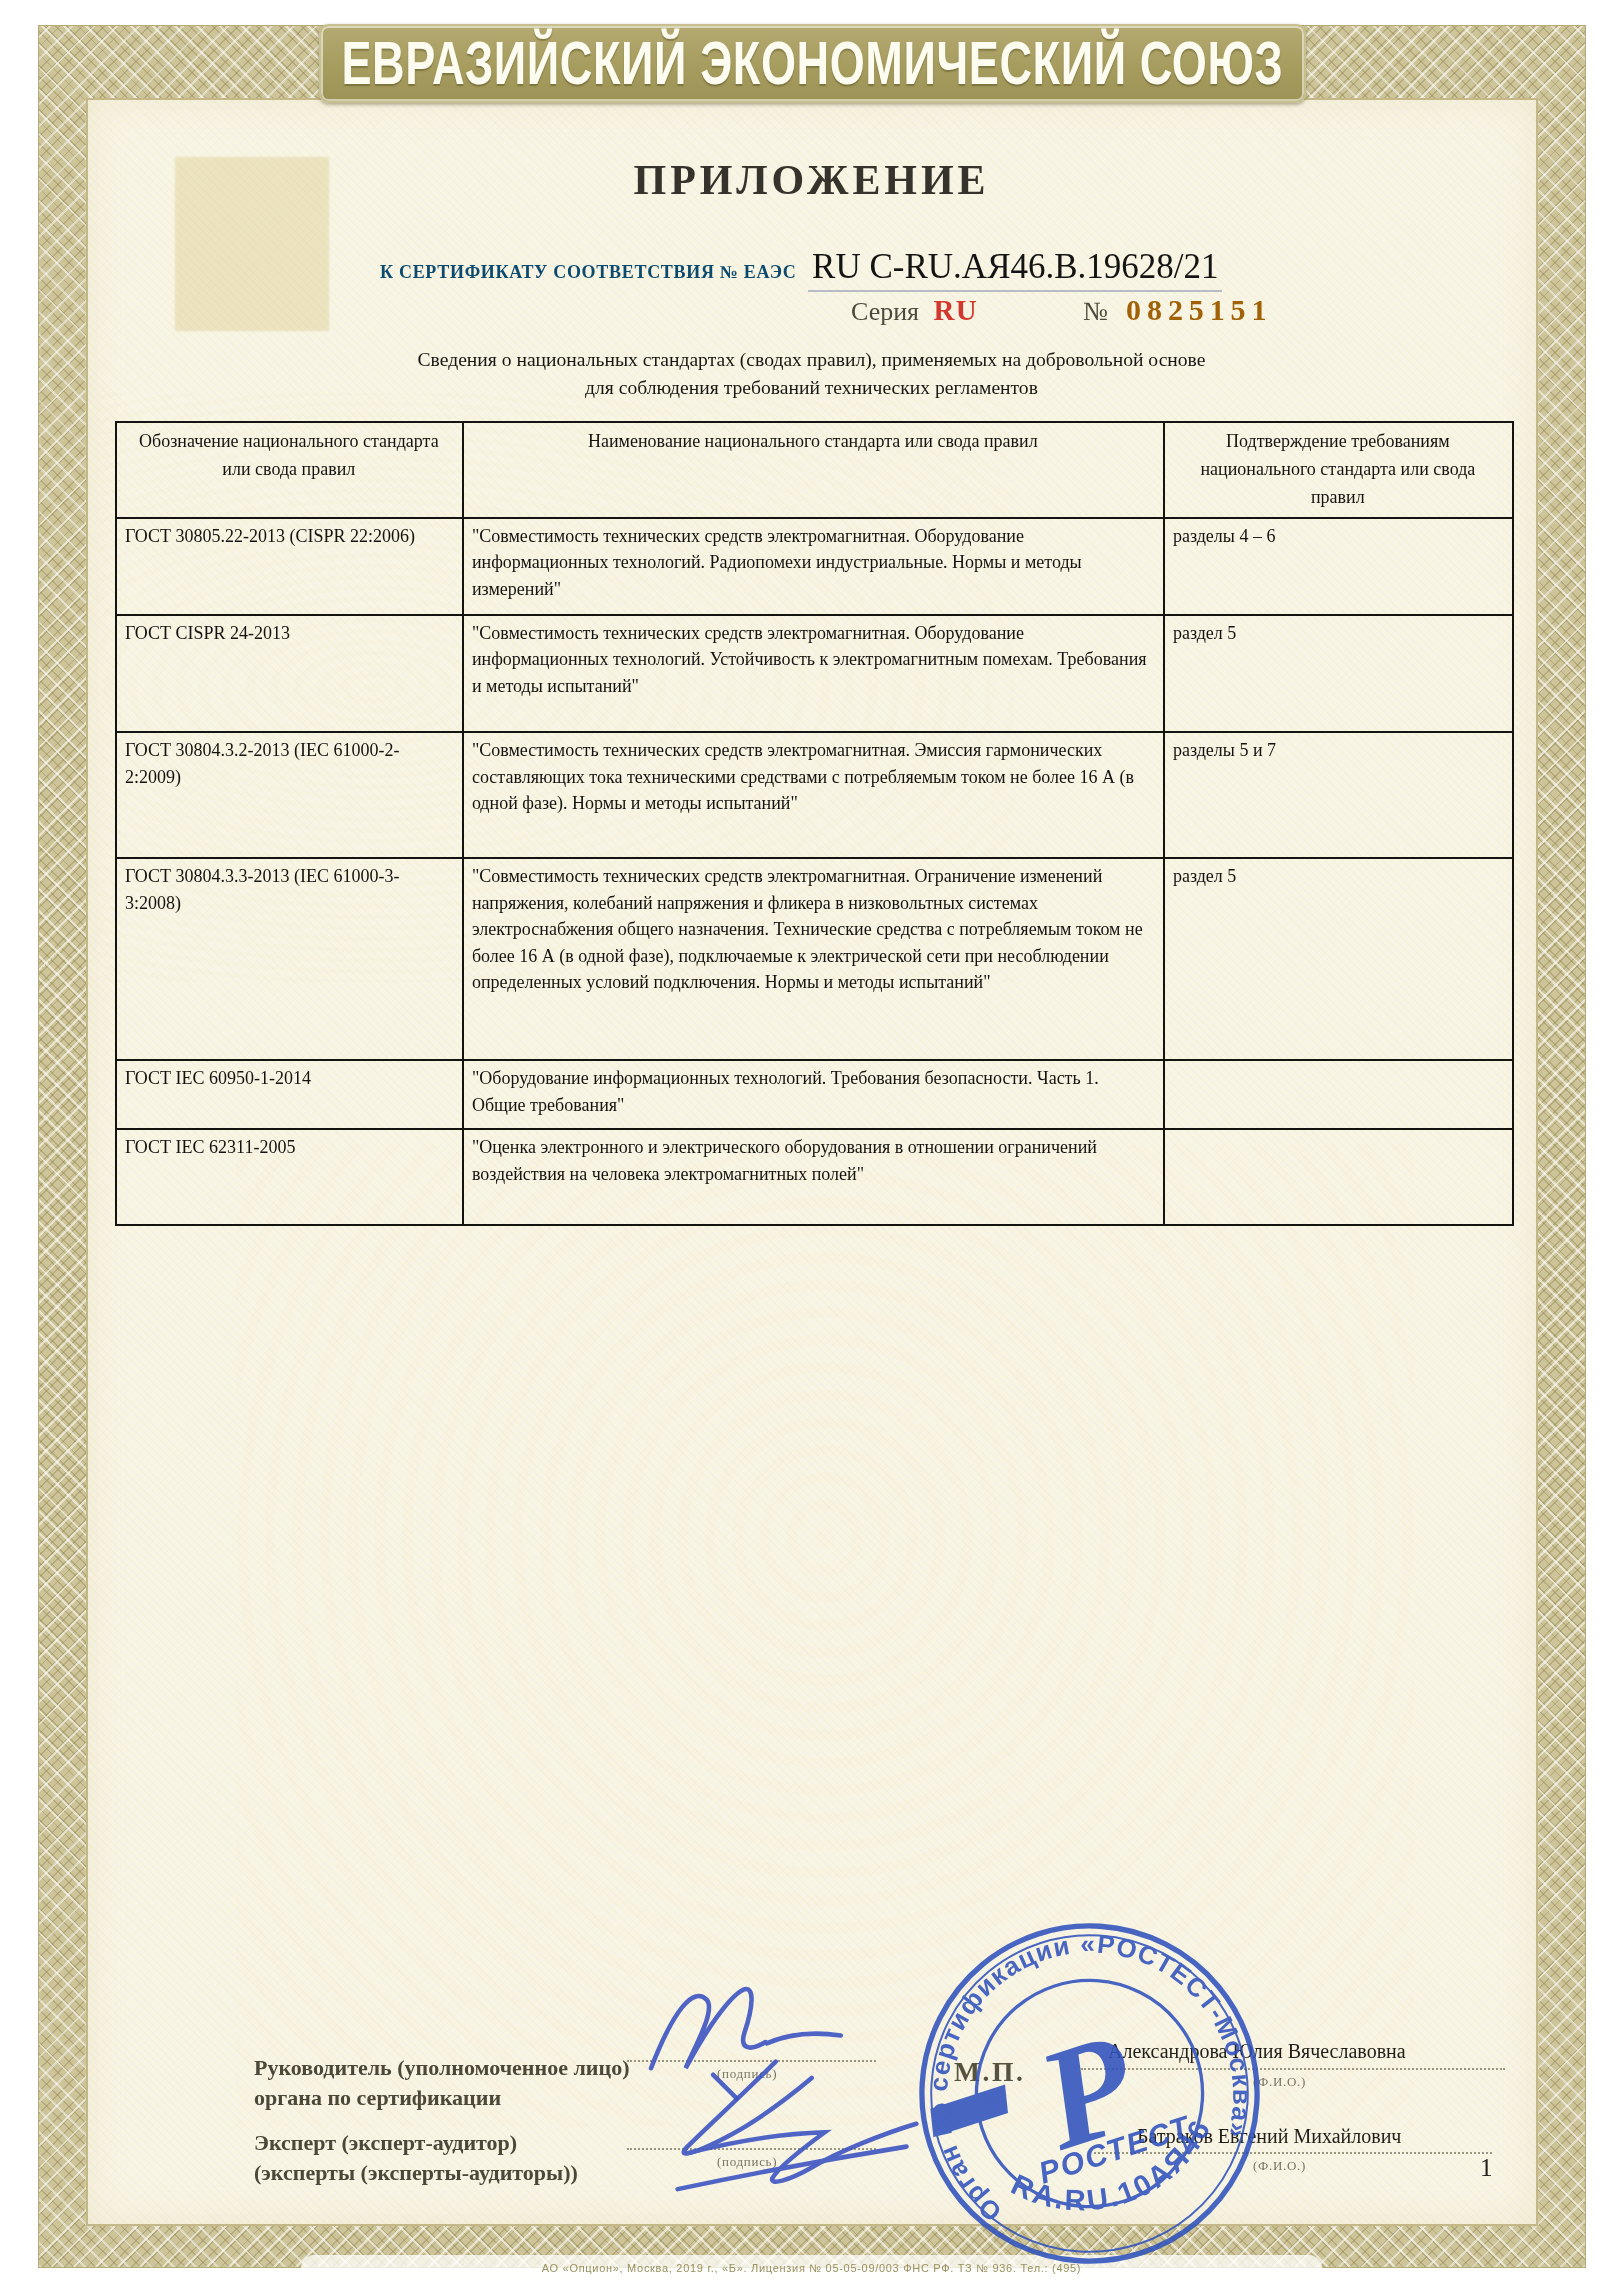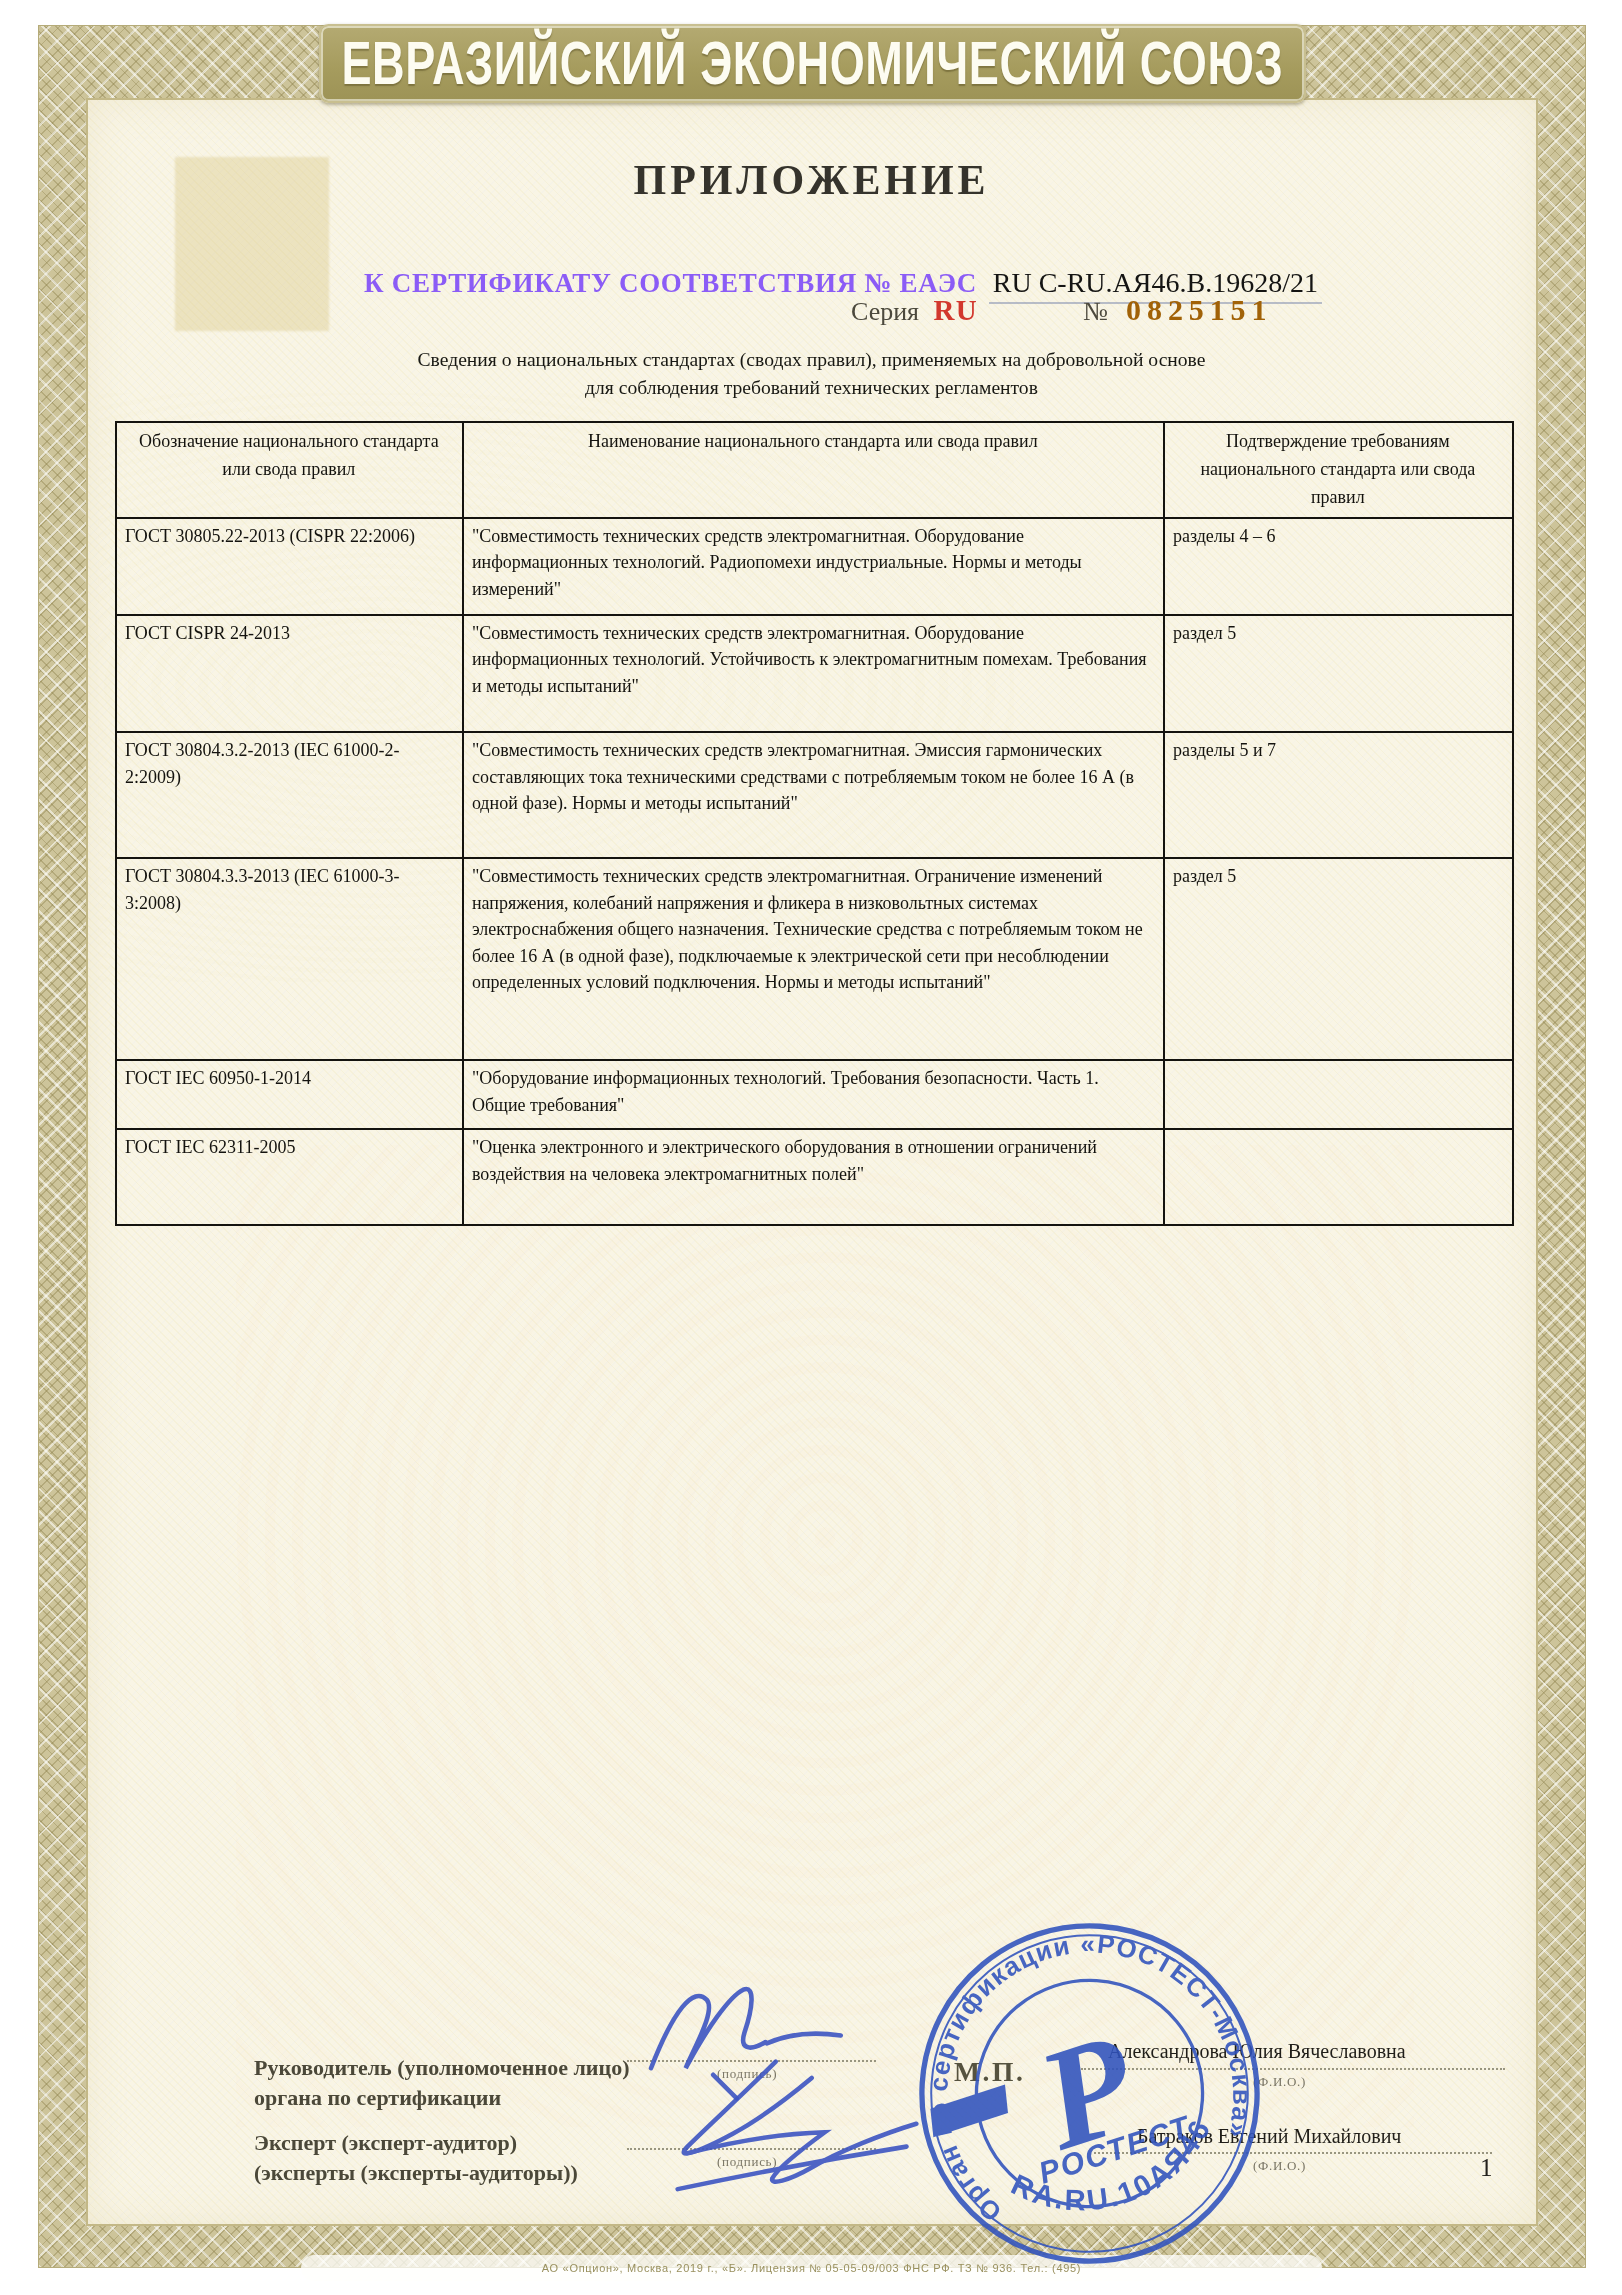--- a/index.html
+++ b/index.html
@@ -38,23 +38,23 @@
   .banner span{display:inline-block;font-family:"Liberation Sans",sans-serif;font-weight:bold;
     font-size:55px;line-height:1;color:#fdfcf1;white-space:nowrap;
     transform:scale(.82,1.12);letter-spacing:0.7px;
     text-shadow:0 1.3px 1.3px rgba(90,80,35,.5);}
 
   
   .doc-title{position:absolute;left:0;top:156px;width:100%;text-align:center;
     font-size:42px;font-weight:bold;letter-spacing:3.9px;color:#35332c;}
   .subtitle-row{position:absolute;left:364px;top:247px;right:109px;
     display:flex;align-items:baseline;gap:11.8px;white-space:nowrap;}
-  .subtitle-label{font-size:27px;font-weight:bold;color:#8b5cf6;letter-spacing:0.7px;}
-  .cert-number{font-size:28px;color:#141413;border-bottom:2px solid rgba(130,140,175,.55);
-    padding:0 3.9px 2.6px 3.9px;margin-top:20px;}
+  .subtitle-label{font-size:18px;font-weight:bold;color:#0c4a6e;letter-spacing:0.7px;margin-left:16px;}
+  .cert-number{font-size:35px;color:#141413;border-bottom:2px solid rgba(130,140,175,.55);
+    padding:0 3.9px 2.6px 3.9px;}
   .series-row{position:absolute;left:851px;top:293px;display:flex;align-items:baseline;white-space:nowrap;}
   .series-label{font-size:26px;color:#4c493d;}
   .series-value{font-size:29px;font-weight:bold;color:#d2382e;margin-left:14.4px;letter-spacing:1.3px;}
   .num-sign{font-size:26px;color:#4c493d;margin-left:105px;}
   .blank-number{font-size:30px;font-weight:bold;color:#a16207;margin-left:18.3px;letter-spacing:5.9px;}
 
   .intro{position:absolute;left:0;top:346px;width:100%;text-align:center;
     font-size:19.6px;line-height:1.45;color:#181813;}
 
   

